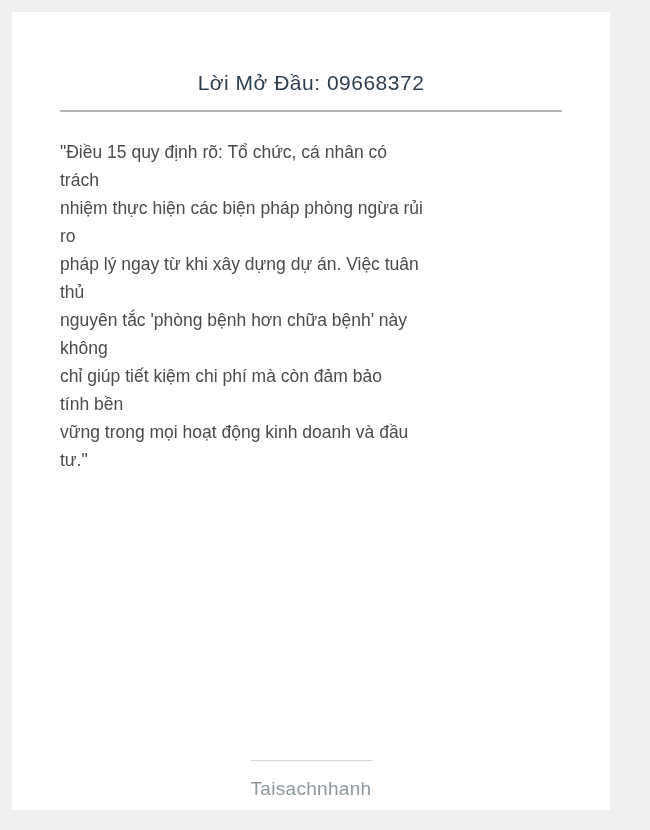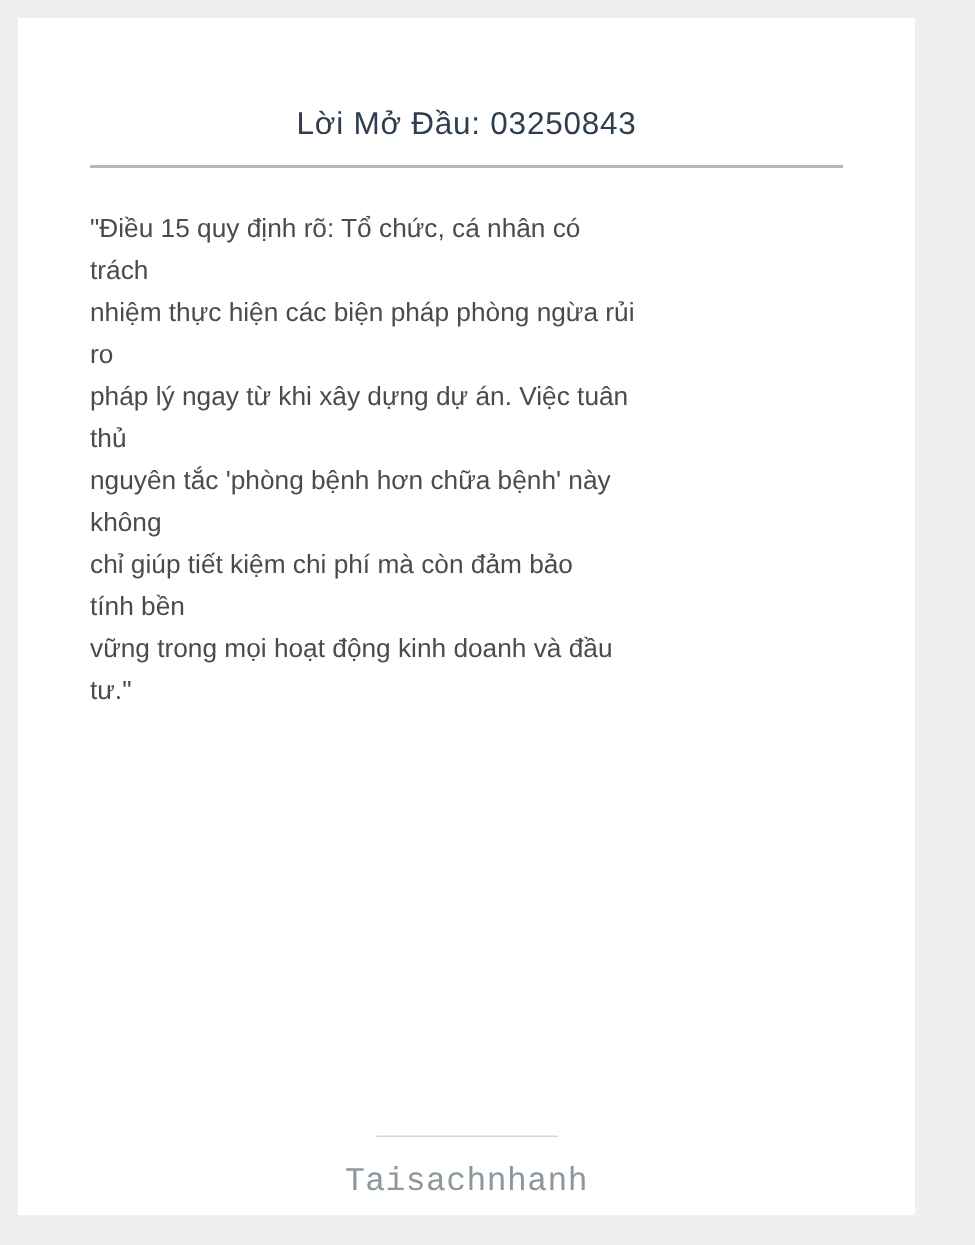--- a/index.html
+++ b/index.html
@@ -65,32 +65,31 @@
     text-align: center;
   }
   .footer-divider {
     width: 121px;
     margin: 0 auto;
     height: 0;
     border-top: 1px solid var(--footer-divider);
   }
   .brand {
     margin-top: 17px;
-    font-size: 22px;
+    font-size: 19px;
     letter-spacing: 0.3px;
     color: var(--footer-text);
-    font-family: Liberation Mono, monospace;
   }
 </style>
 </head>
 <body>
 
 <div class="card">
   <div class="card-inner">
-    <h1 class="title">Lời Mở Đầu: 03250843</h1>
+    <h1 class="title">Lời Mở Đầu: 09668372</h1>
     <div class="title-divider"></div>
     <p class="body-text">"Điều 15 quy định rõ: Tổ chức, cá nhân có
 trách
 nhiệm thực hiện các biện pháp phòng ngừa rủi
 ro
 pháp lý ngay từ khi xây dựng dự án. Việc tuân
 thủ
 nguyên tắc 'phòng bệnh hơn chữa bệnh' này
 không
 chỉ giúp tiết kiệm chi phí mà còn đảm bảo

